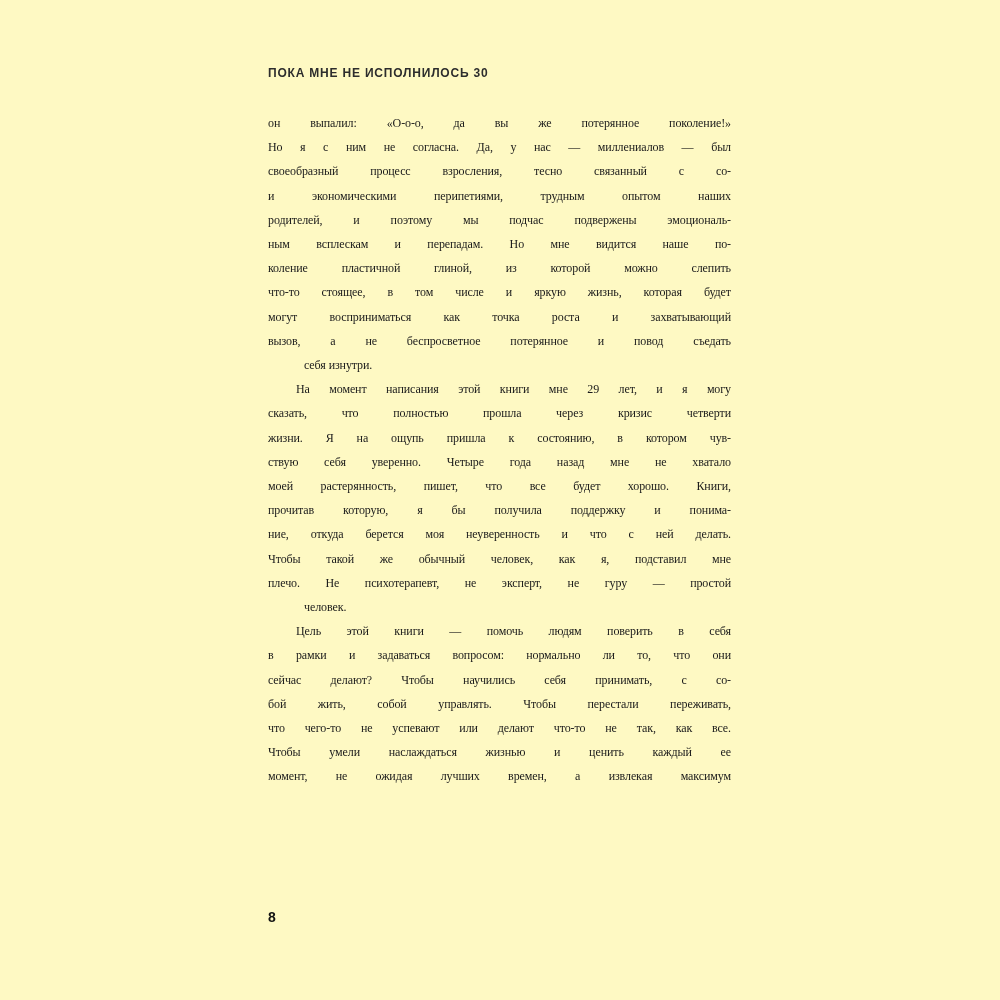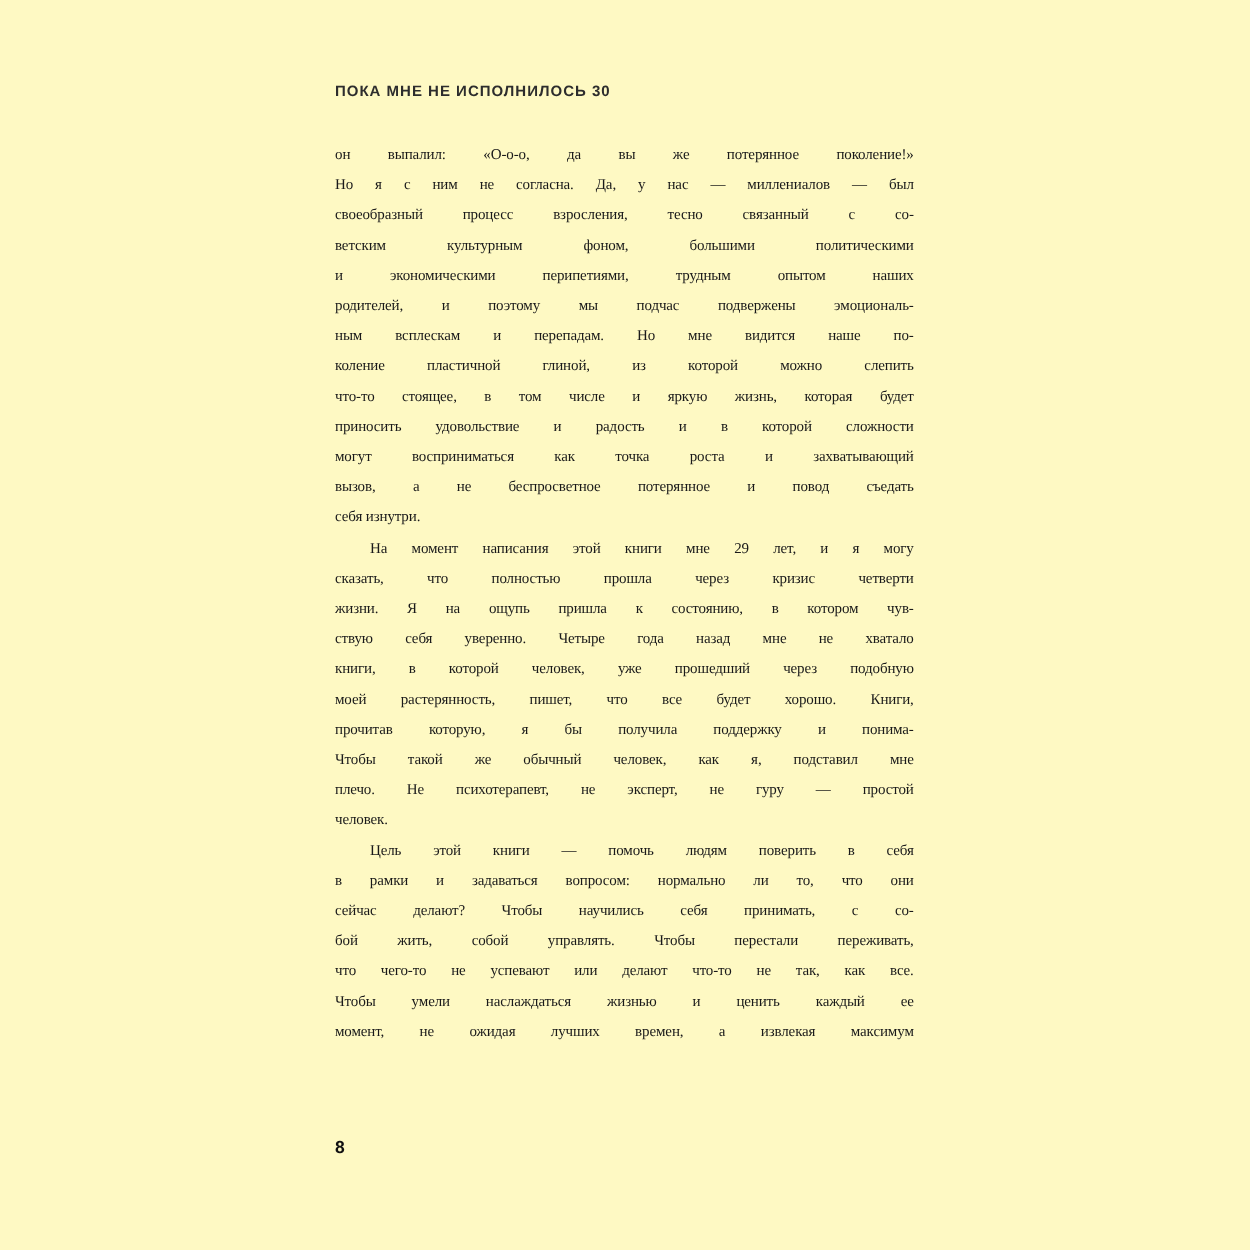--- a/index.html
+++ b/index.html
@@ -41,20 +41,21 @@
     margin: 0;
     padding: 0;
   }
   .line {
     text-align: justify;
     text-align-last: justify;
     text-justify: inter-word;
   }
   .line.end {
     text-align-last: left;
+    margin-left: 36px;
   }
   .line.indent {
     text-indent: 28px;
   }
   .page-number {
     position: absolute;
     left: 268px;
     top: 909px;
     font-family: "Liberation Sans", sans-serif;
     font-size: 14px;
@@ -68,40 +69,38 @@
 <div class="page">
 
   <div class="running-header">ПОКА МНЕ НЕ ИСПОЛНИЛОСЬ 30</div>
 
   <div class="body-text">
 
     <div class="para">
       <div class="line">он выпалил: «О-о-о, да вы же потерянное поколение!»</div>
       <div class="line">Но я с ним не согласна. Да, у нас — миллениалов — был</div>
       <div class="line">своеобразный процесс взросления, тесно связанный с со-</div>
-      <div class="line">ветским культурным фоном, большими политическими</div>
       <div class="line">и экономическими перипетиями, трудным опытом наших</div>
       <div class="line">родителей, и поэтому мы подчас подвержены эмоциональ-</div>
       <div class="line">ным всплескам и перепадам. Но мне видится наше по-</div>
       <div class="line">коление пластичной глиной, из которой можно слепить</div>
       <div class="line">что-то стоящее, в том числе и яркую жизнь, которая будет</div>
-      <div class="line">приносить удовольствие и радость и в которой сложности</div>
       <div class="line">могут восприниматься как точка роста и захватывающий</div>
       <div class="line">вызов, а не беспросветное потерянное и повод съедать</div>
       <div class="line end">себя изнутри.</div>
     </div>
 
     <div class="para">
       <div class="line indent">На момент написания этой книги мне 29 лет, и я могу</div>
       <div class="line">сказать, что полностью прошла через кризис четверти</div>
       <div class="line">жизни. Я на ощупь пришла к состоянию, в котором чув-</div>
       <div class="line">ствую себя уверенно. Четыре года назад мне не хватало</div>
-      <div class="line">книги, в которой человек, уже прошедший через подобную</div>
       <div class="line">моей растерянность, пишет, что все будет хорошо. Книги,</div>
       <div class="line">прочитав которую, я бы получила поддержку и понима-</div>
+      <div class="line">ние, откуда берется моя неуверенность и что с ней делать.</div>
       <div class="line">Чтобы такой же обычный человек, как я, подставил мне</div>
       <div class="line">плечо. Не психотерапевт, не эксперт, не гуру — простой</div>
       <div class="line end">человек.</div>
     </div>
 
     <div class="para">
       <div class="line indent">Цель этой книги — помочь людям поверить в себя</div>
       <div class="line">в рамки и задаваться вопросом: нормально ли то, что они</div>
       <div class="line">сейчас делают? Чтобы научились себя принимать, с со-</div>
       <div class="line">бой жить, собой управлять. Чтобы перестали переживать,</div>

